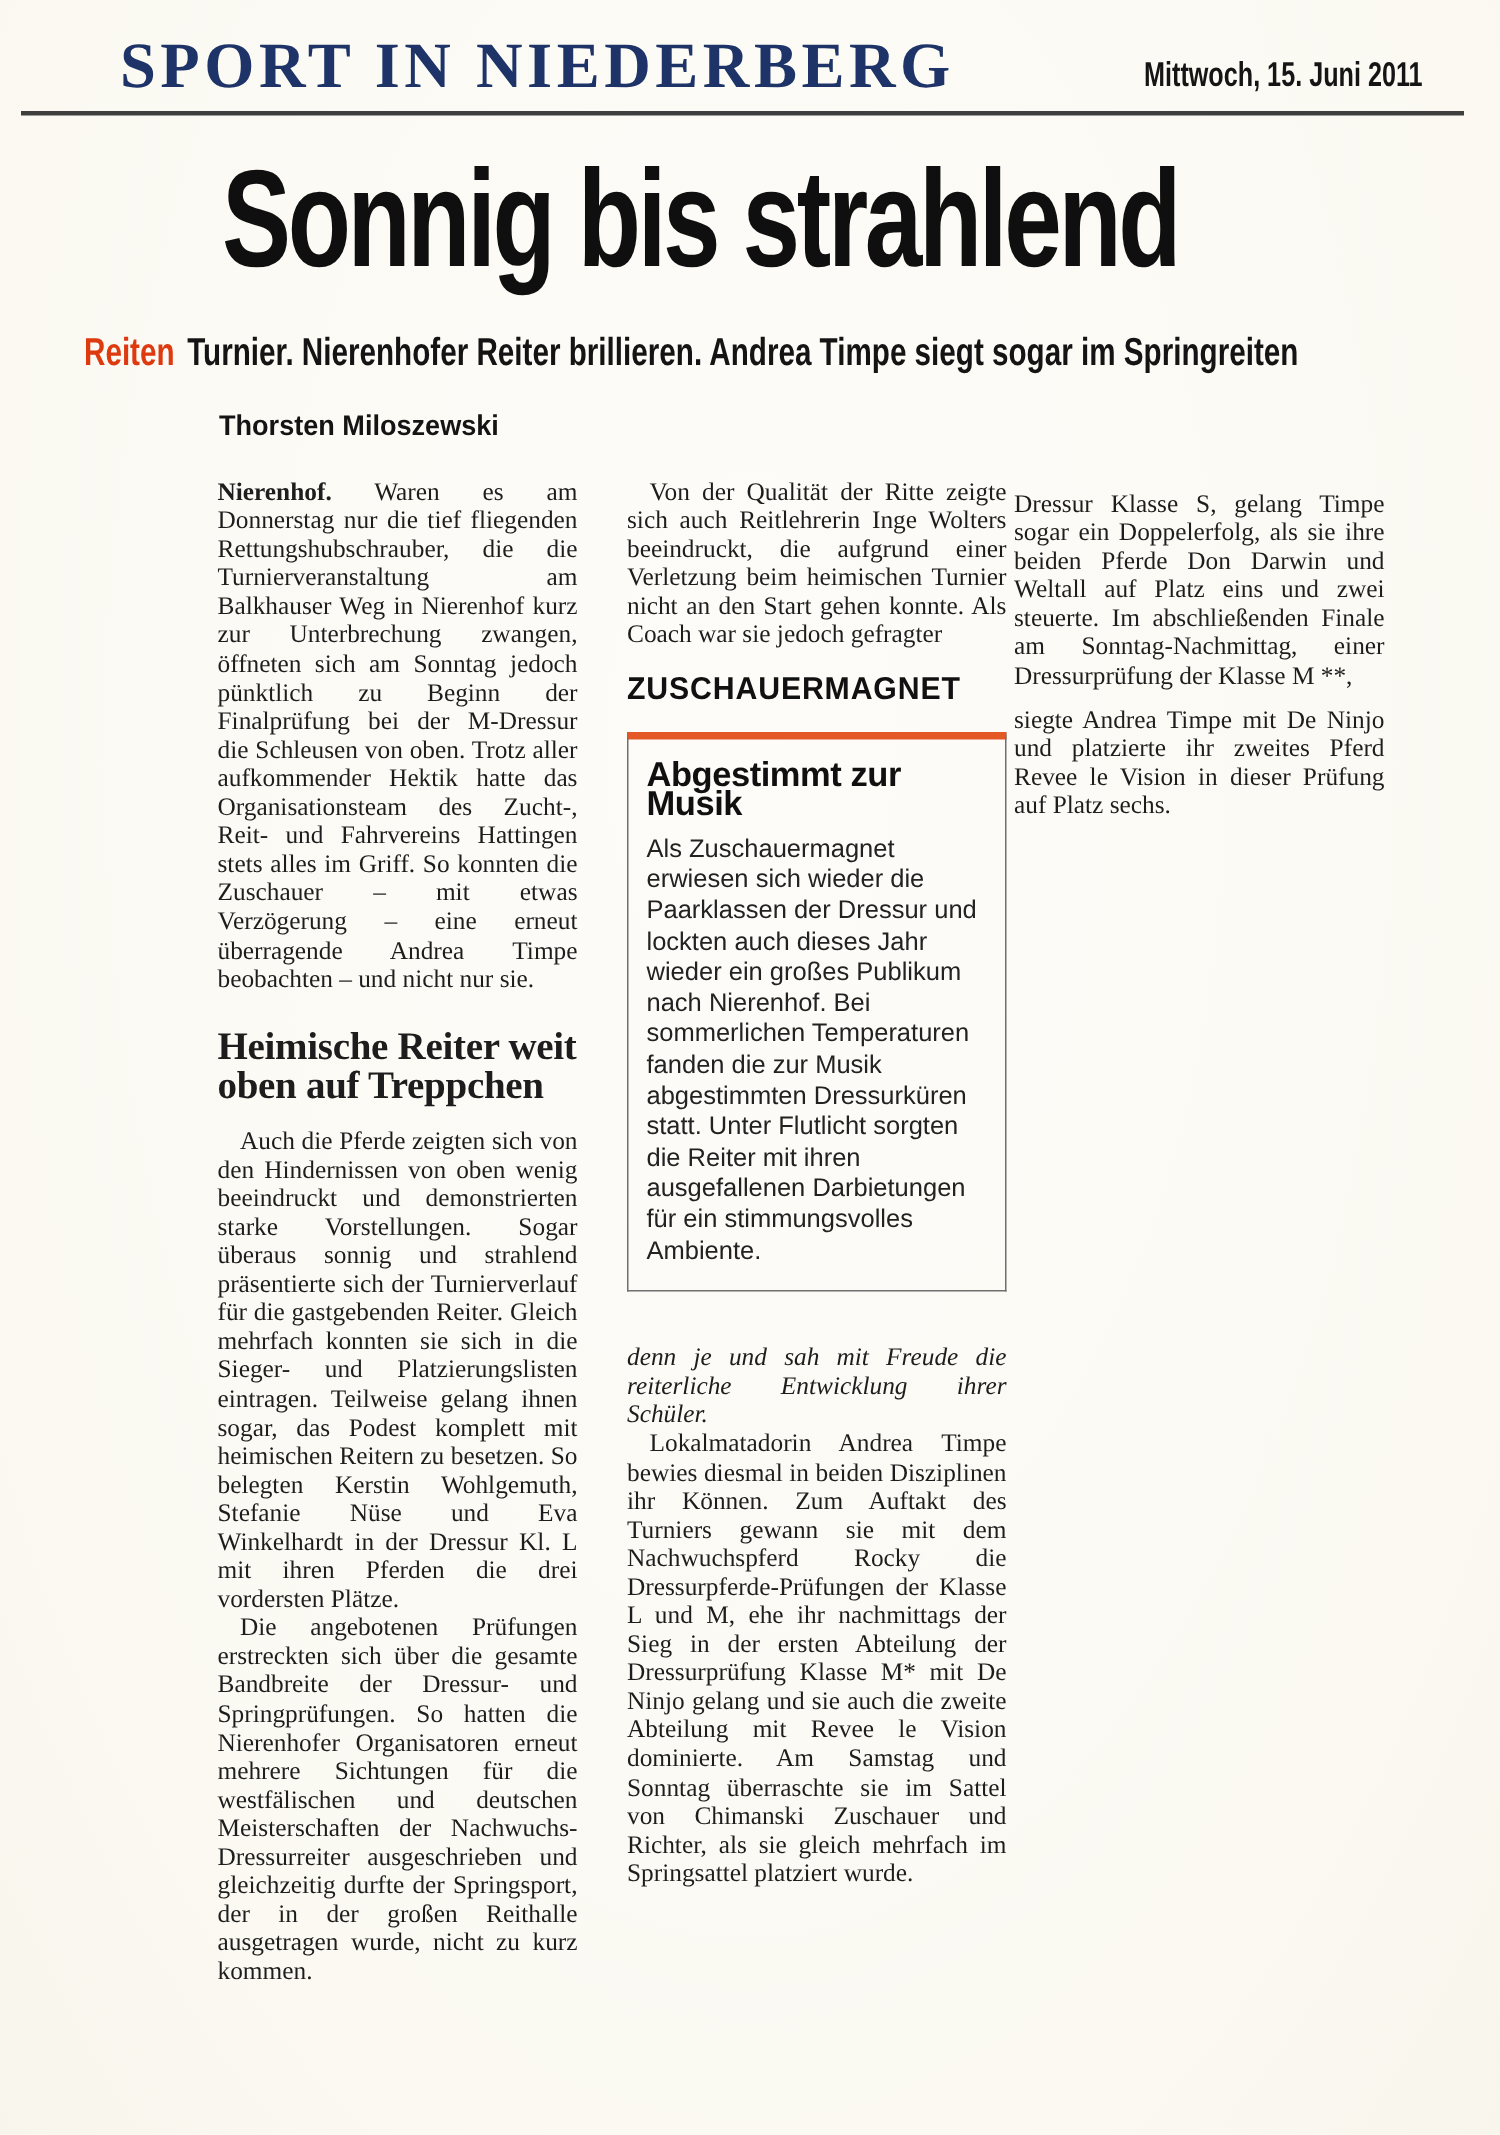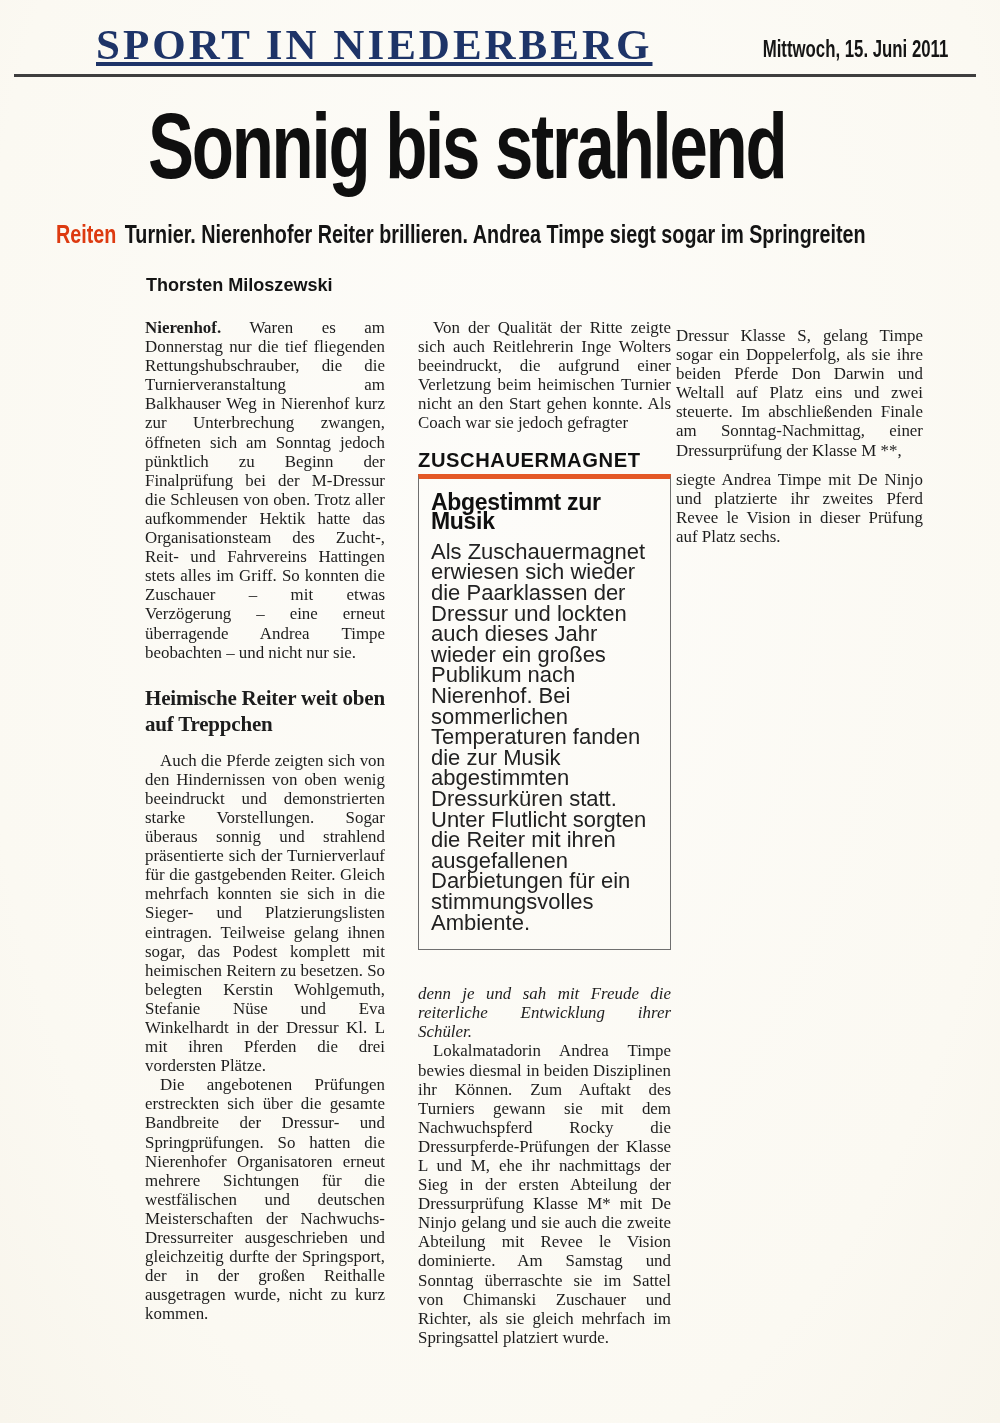--- a/index.html
+++ b/index.html
@@ -5,25 +5,24 @@
   html,body { margin:0; padding:0; }
   body { background:#fcfbf6; }
   .page {
     position:relative; width:1000px; height:1423px; overflow:hidden;
     background:radial-gradient(ellipse at 50% 35%, #fdfcf9 0%, #fbf9f2 75%, #f8f5ec 100%);
     font-family:"Liberation Serif", serif; color:#1c1c1c;
   }
 
   
   .masthead-title {
-    position:absolute; left:96px; top:20px;
+    position:absolute; left:80px; top:20px;
     font-family:"Liberation Serif", serif; font-weight:700;
     font-size:43px; letter-spacing:3px; color:#1e3468;
     white-space:nowrap;
-    text-decoration:underline;
   }
   .masthead-date {
     position:absolute; top:36px; right:52px;
     font-family:"Liberation Sans", sans-serif; font-weight:700;
     font-size:23px; color:#151515; white-space:nowrap;
     transform:scaleX(0.73); transform-origin:100% 50%;
   }
   .masthead-rule {
     position:absolute; left:14px; top:74px; width:962px; height:3px;
     background:#3e3e3e;
@@ -58,46 +57,46 @@
   }
   #col1 { left:145px; width:240px; }
   #col2 { left:418px; width:253px; }
   #col3 { left:676px; width:247px; top:326px; }
   .col p { margin:0; }
   .col p.ind { text-indent:15px; }
   .lead-in { font-weight:700;margin-top:40px; }
 
   .subhead {
     font-family:"Liberation Serif", serif; font-weight:700;
-    font-size:21px; line-height:26px; letter-spacing:-0.2px;
+    font-size:26px; line-height:26px; letter-spacing:-0.2px;
     margin:23px 0 14px 0 !important; text-align:left;
   }
 
   
   .box-kicker {
     font-family:"Liberation Sans", sans-serif; font-weight:700;
     font-size:21px; letter-spacing:0.6px; color:#111;
     margin-top:17px !important; text-align:left;
     transform:scaleX(0.96); transform-origin:0 0; white-space:nowrap;
   }
   .infobox {
-    margin-top:5px;
+    margin-top:19px;
     border-top:5px solid #e45826;
     border-left:1px solid #6f6f6f; border-right:1px solid #6f6f6f;
     border-bottom:1px solid #6f6f6f;
     padding:12px 12px 16px 12px;
     font-family:"Liberation Sans", sans-serif; text-align:left;
     background:transparent;
   }
   .infobox-title {
     font-weight:700; font-size:23px; letter-spacing:-0.3px;
     margin:2px 0 11px 0 !important; color:#101010;
   }
   .infobox-body {
-    font-size:22px; line-height:20.6px; color:#222;
+    font-size:17px; line-height:20.6px; color:#222;
     -webkit-hyphens:auto; hyphens:auto;
   }
   .p-after-box { margin-top:34px !important;font-style:italic; }
   #col3 .p-gap { margin-top:10px !important; }
 </style>
 </head>
 <body>
 
 <div class="page">
 

